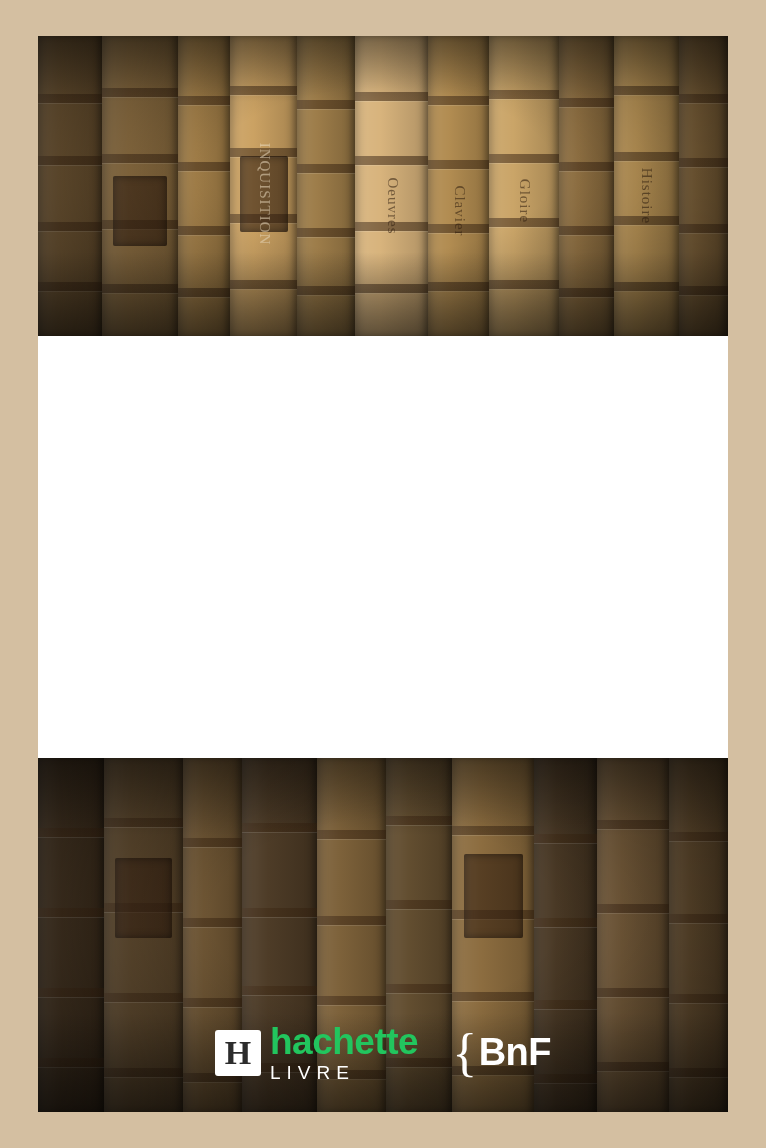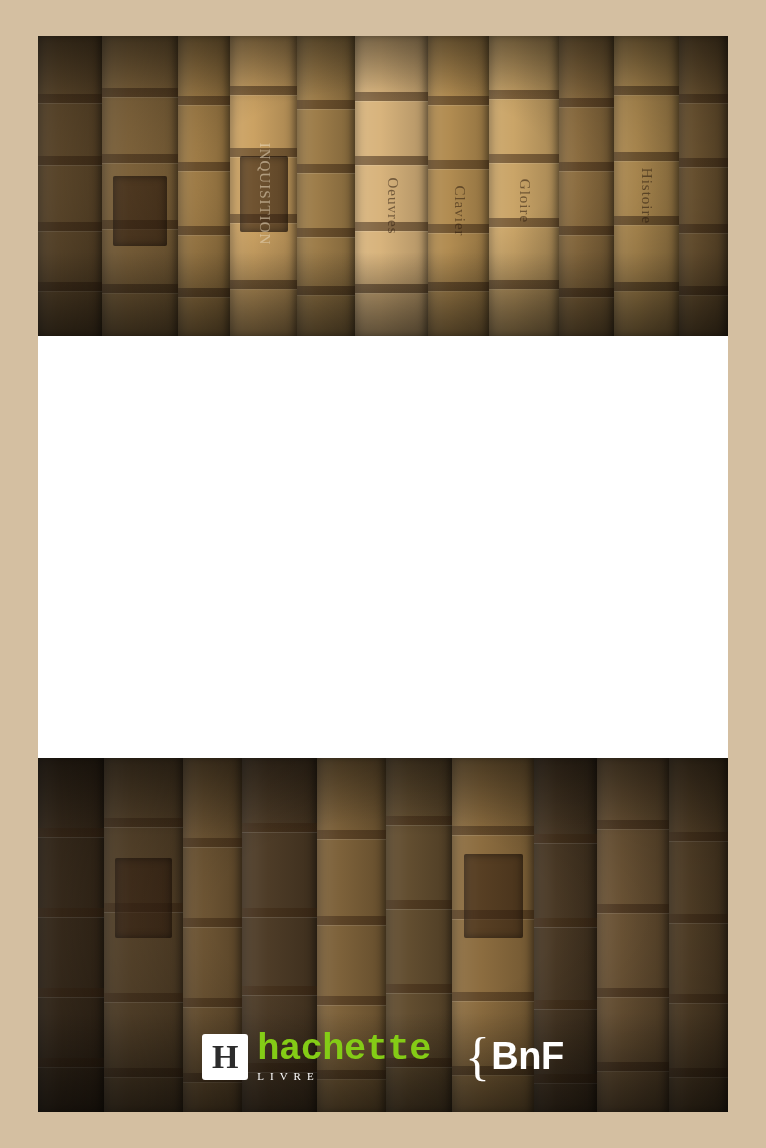--- a/index.html
+++ b/index.html
@@ -184,29 +184,29 @@
     color: #2c2c2c;
     line-height: 1;
   }
   .hachette-words {
     display: flex;
     flex-direction: column;
     align-items: flex-start;
     line-height: 1;
   }
   .hachette-name {
-    font-family: Liberation Mono, monospace;
+    font-family: Liberation Sans, sans-serif;
     font-size: 37px;
     font-weight: 700;
-    color: #84cc16;
+    color: #22c55e;
     letter-spacing: -0.5px;
   }
   .hachette-sub {
-    font-family: Liberation Serif, serif;
-    font-size: 11px;
+    font-family: Liberation Sans, sans-serif;
+    font-size: 19px;
     font-weight: 400;
     color: #ffffff;
     letter-spacing: 6px;
     margin-top: 3px;
   }
   .bnf {
     display: flex;
     align-items: center;
     color: #ffffff;
     font-family: "Liberation Sans", sans-serif;

